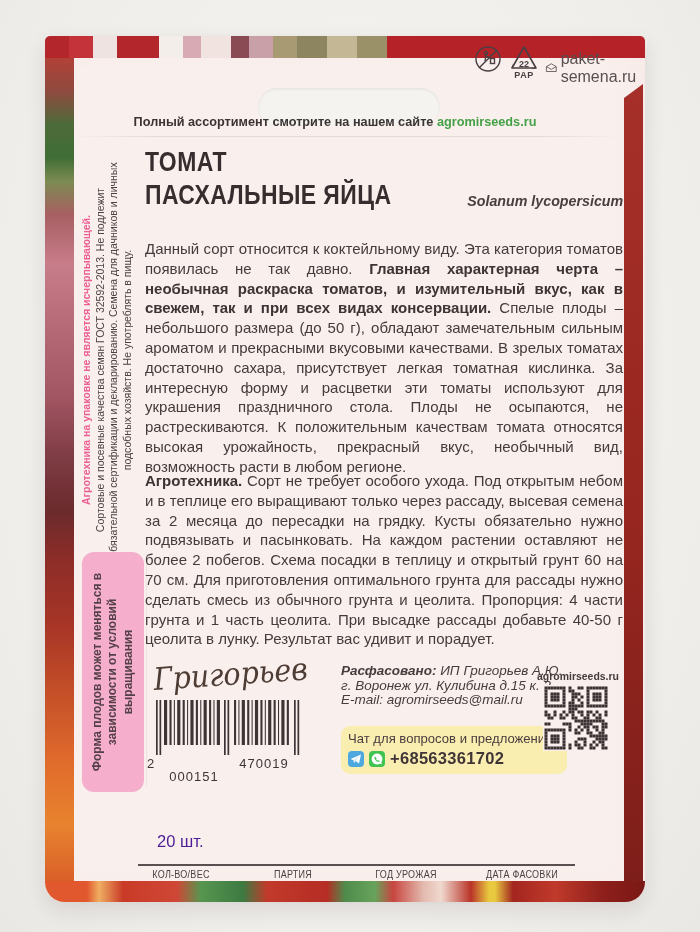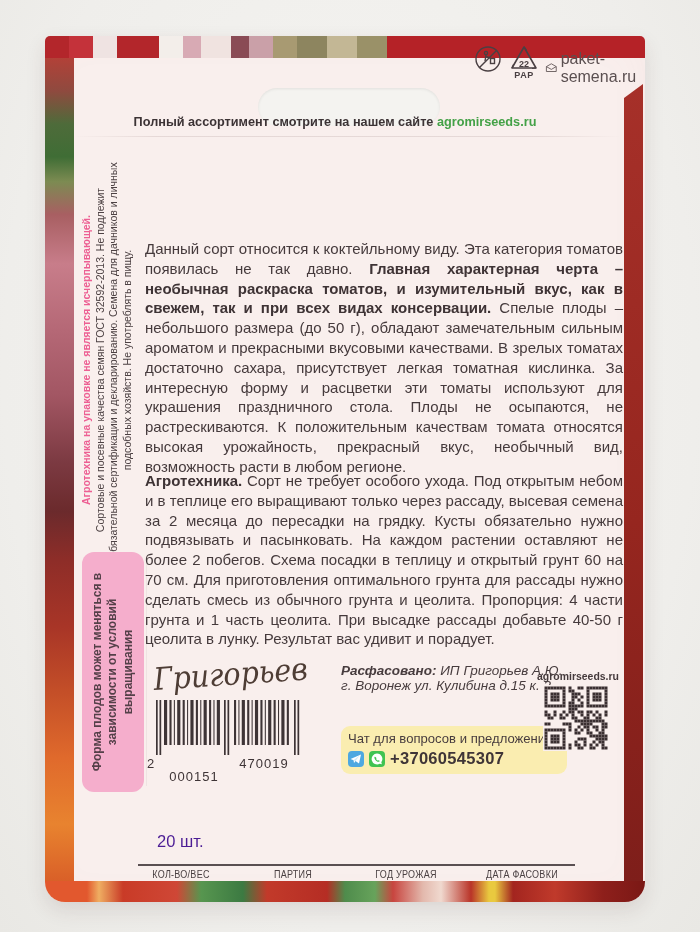--- a/index.html
+++ b/index.html
@@ -124,20 +124,25 @@
       </svg>
       <span>paket-semena.ru</span>
     </span>
   </div>
 
   <div class="site-banner">
     <span>Полный ассортимент смотрите на нашем сайте</span>
     <span class="link">agromirseeds.ru</span>
   </div>
 
+  <div class="title-block">
+    <div class="title-line">ТОМАТ</div>
+    <div class="title-line">ПАСХАЛЬНЫЕ ЯЙЦА</div>
+    <span class="latin">Solanum lycopersicum</span>
+  </div>
 
   <p class="para p1"><span>Данный сорт относится к коктейльному виду. Эта категория томатов появилась не так давно. </span><b>Главная характерная черта – необычная раскраска томатов, и изумительный вкус, как в свежем, так и при всех видах консервации.</b><span> Спелые плоды – небольшого размера (до 50 г), обладают замечательным сильным ароматом и прекрасными вкусовыми качествами. В зрелых томатах достаточно сахара, присутствует легкая томатная кислинка. За интересную форму и расцветки эти томаты используют для украшения праздничного стола. Плоды не осыпаются, не растрескиваются. К положительным качествам томата относятся высокая урожайность, прекрасный вкус, необычный вид, возможность расти в любом регионе.</span></p>
 
   <p class="para p2"><b>Агротехника.</b><span> Сорт не требует особого ухода. Под открытым небом и в теплице его выращивают только через рассаду, высевая семена за 2 месяца до пересадки на грядку. Кусты обязательно нужно подвязывать и пасынковать. На каждом растении оставляют не более 2 побегов. Схема посадки в теплицу и открытый грунт 60 на 70 см. Для приготовления оптимального грунта для рассады нужно сделать смесь из обычного грунта и цеолита. Пропорция: 4 части грунта и 1 часть цеолита. При высадке рассады добавьте 40-50 г цеолита в лунку. Результат вас удивит и порадует.</span></p>
 
   <div class="side-note">
     <div class="pink-line">Агротехника на упаковке не является исчерпывающей.</div>
     <div class="dark-lines">Сортовые и посевные качества семян ГОСТ 32592-2013. Не подлежит обязательной сертификации и декларированию. Семена для дачников и личных подсобных хозяйств. Не употреблять в пищу.</div>
   </div>
 
@@ -181,38 +186,39 @@
         <rect x="138.79999999999998" y="0" width="2.1" height="45" fill="#3e3436"></rect>
       </svg>
     <span class="bd bd1">2</span>
     <span class="bd bd2">000151</span>
     <span class="bd bd3">470019</span>
   </div>
 
   <div class="contacts">
     <div><b>Расфасовано:</b> <span>ИП Григорьев А.Ю.</span></div>
     <div>г. Воронеж ул. Кулибина д.15 к. 2</div>
+    <div>E-mail: agromirseeds@mail.ru</div>
   </div>
 
   <div class="chat-box">
     <div class="chat-label">Чат для вопросов и предложений:</div>
     <div class="chat-row">
       <span class="icon-badge" style="background:#4ea8e0">
         <svg width="16" height="16" viewBox="0 0 16 16">
             <path d="M2.5 8 L13 3.5 L11 12.5 L7.5 10 L6 12 L5.6 9.3 Z" fill="#fff"></path>
             <path d="M5.6 9.3 L11.5 4.6 L7.5 10" fill="#cfe8f7"></path>
           </svg>
       </span>
       <span class="icon-badge" style="background:#40c351">
         <svg width="16" height="16" viewBox="0 0 16 16">
             <path d="M8 2.6 a5.4 5.4 0 1 0 2.7 10.1 l2.2 .6 -.6 -2.1 A5.4 5.4 0 0 0 8 2.6 Z" fill="#fff"></path>
             <path d="M6.1 5.4 c-.3 .1 -.8 .6 -.7 1.4 c.1 1 .9 2.3 2 3.1 c1 .8 2.1 1.1 2.7 .8 c.5 -.2 .6 -.7 .5 -.9 l-1.1 -.6 l-.6 .4 c-.5 -.2 -1.5 -1 -1.8 -1.7 l.4 -.6 l-.6 -1.1 c-.1 -.2 -.5 -.1 -.8 .2 Z" fill="#40c351"></path>
           </svg>
       </span>
-      <span class="chat-phone">+37060545307</span>
+      <span class="chat-phone">+68563361702</span>
     </div>
   </div>
 
   <div class="qr-block">
     <div class="qr-label">agromirseeds.ru</div>
     <svg id="qr-svg" width="66" height="66" viewBox="0 0 66 66">
         <rect x="1.5" y="1.5" width="3" height="3" fill="#3a2f31"></rect>
         <rect x="4.5" y="1.5" width="3" height="3" fill="#3a2f31"></rect>
         <rect x="7.5" y="1.5" width="3" height="3" fill="#3a2f31"></rect>
         <rect x="10.5" y="1.5" width="3" height="3" fill="#3a2f31"></rect>

